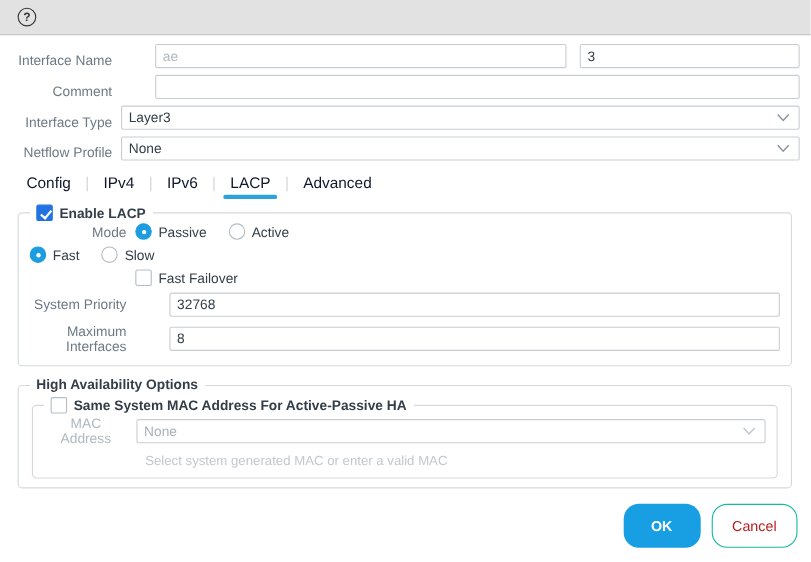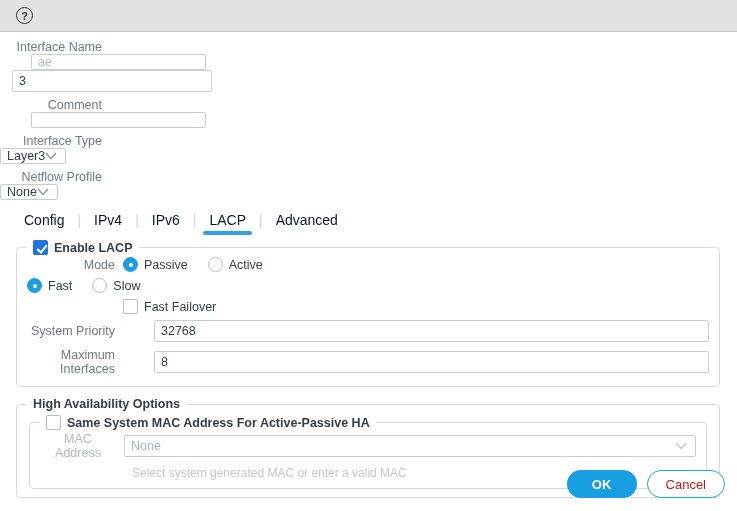--- a/index.html
+++ b/index.html
@@ -18,21 +18,21 @@
   }
   .title { font-size:15px; font-weight:600; color:#333333; }
   .help {
     width:17px; height:17px; border:1.5px solid #333333; border-radius:50%;
     display:flex; align-items:center; justify-content:center;
     font-size:11px; font-weight:700; color:#333333; cursor:pointer;
   }
 
   
   .form { padding:8px 10px 0 0; }
-  .frow { display:flex; align-items:flex-start; margin-bottom:6px;flex-direction:column; }
+  .frow { display:flex; align-items:flex-end; margin-bottom:6px; }
   .lbl { width:110px; flex:none; text-align:right; padding-right:8px; color:#6d7a85; }
   .input {
     height:22px; border:1px solid #c9cdd1; border-radius:2px;
     padding:0 6px; font-size:12.5px; color:#333e48;
     font-family:"Liberation Sans", sans-serif; background:#fff; outline:none;
   }
   .input::placeholder { color:#b3bac0; }
   .grow { flex:1;margin-left:31px; }
   .unit { width:200px; margin-left:12px; flex:none; }
   .selectbox {
@@ -91,21 +91,21 @@
   .cblabel  { margin-left:6px; color:#333e48; cursor:pointer; }
 
   
   .ha-inner { margin:2px 2px 0 2px; padding-bottom:8px; }
   .lbl3 { width:84px; flex:none; text-align:center; padding-right:8px; color:#b0b8bf; }
   .hint { color:#c2c8cd; font-size:12px; margin:3px 0 0 92px; }
 
   
   .footer { position:absolute; right:12px; bottom:13px; display:flex; gap:10px; }
   .btn {
-    height:28px; min-width:70px; padding:0 18px; border-radius:14px;
+    height:40px; min-width:70px; padding:0 18px; border-radius:14px;
     display:flex; align-items:center; justify-content:center;
     font-size:13px; cursor:pointer; font-family:"Liberation Sans", sans-serif;
   }
   .btn-ok { background:#189ee3; color:#ffffff; font-weight:600; border:none; }
   .btn-cancel { background:#ffffff; color:#b91c1c; border:1px solid #14b8a6; }
 
   .chev { flex:none; }
 </style>
 </head>
 <body>

